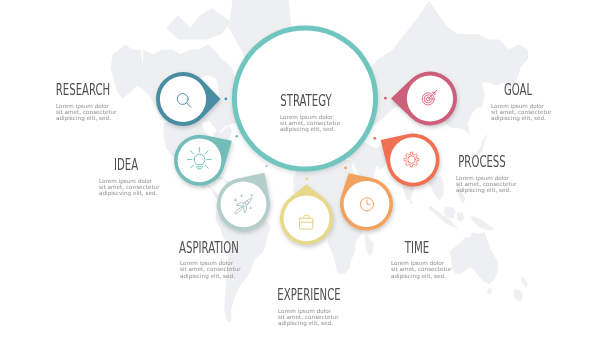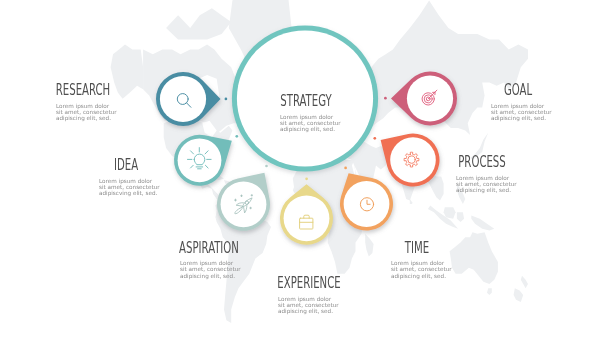--- a/index.html
+++ b/index.html
@@ -185,21 +185,21 @@
       </div>
     </div>
     <div class="lbl" style="left:163.9px;top:240.5px;width:58.4px;margin-left:16px;">
       <div class="hd">ASPIRATION</div>
       <div class="bdblock">
         <div class="bd">Lorem ipsum dolor</div>
         <div class="bd">sit amet, consectetur</div>
         <div class="bd">adipiscing elit, sed.</div>
       </div>
     </div>
-    <div class="lbl" style="left:278.4px;top:276px;width:60.6px;">
+    <div class="lbl" style="left:278.4px;top:288px;width:60.6px;">
       <div class="hd">EXPERIENCE</div>
       <div class="bdblock">
         <div class="bd">Lorem ipsum dolor</div>
         <div class="bd">sit amet, consectetur</div>
         <div class="bd">adipiscing elit, sed.</div>
       </div>
     </div>
     <div class="lbl" style="left:390.6px;top:240.5px;width:53.0px;">
       <div class="hd">TIME</div>
       <div class="bdblock">

